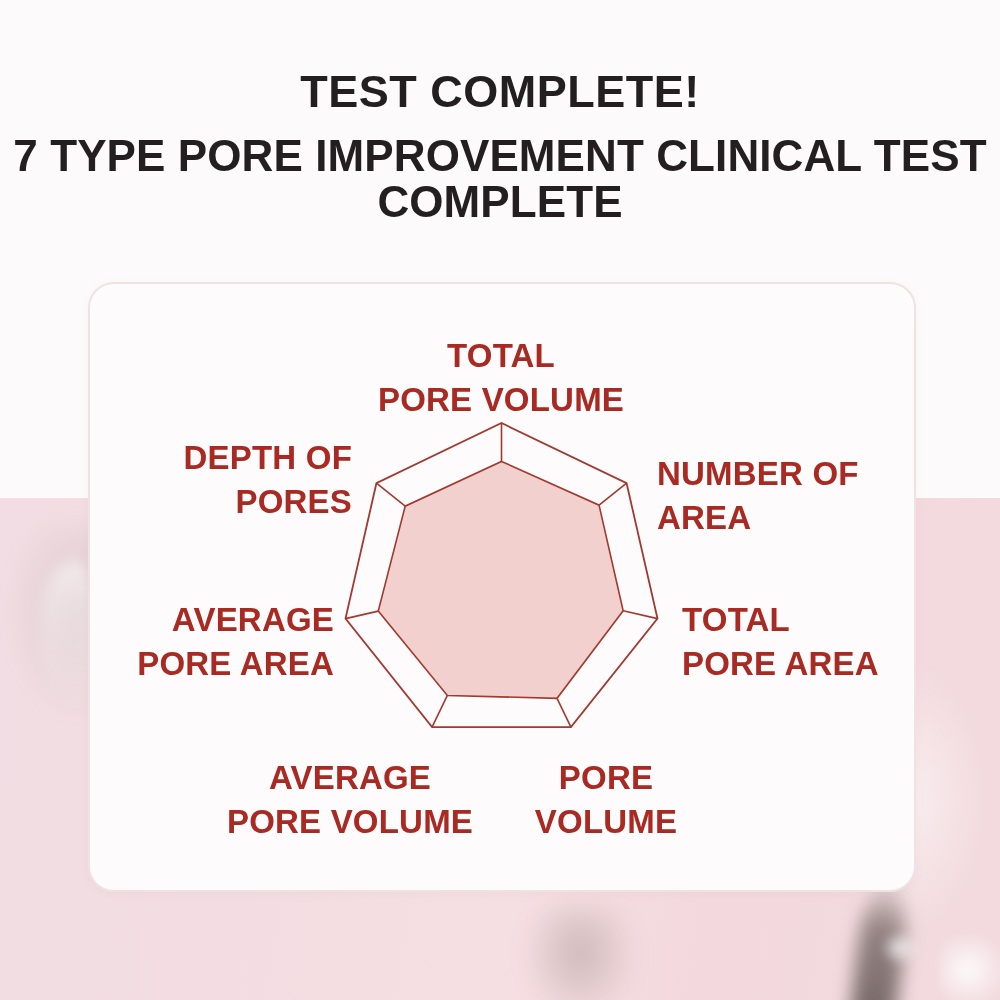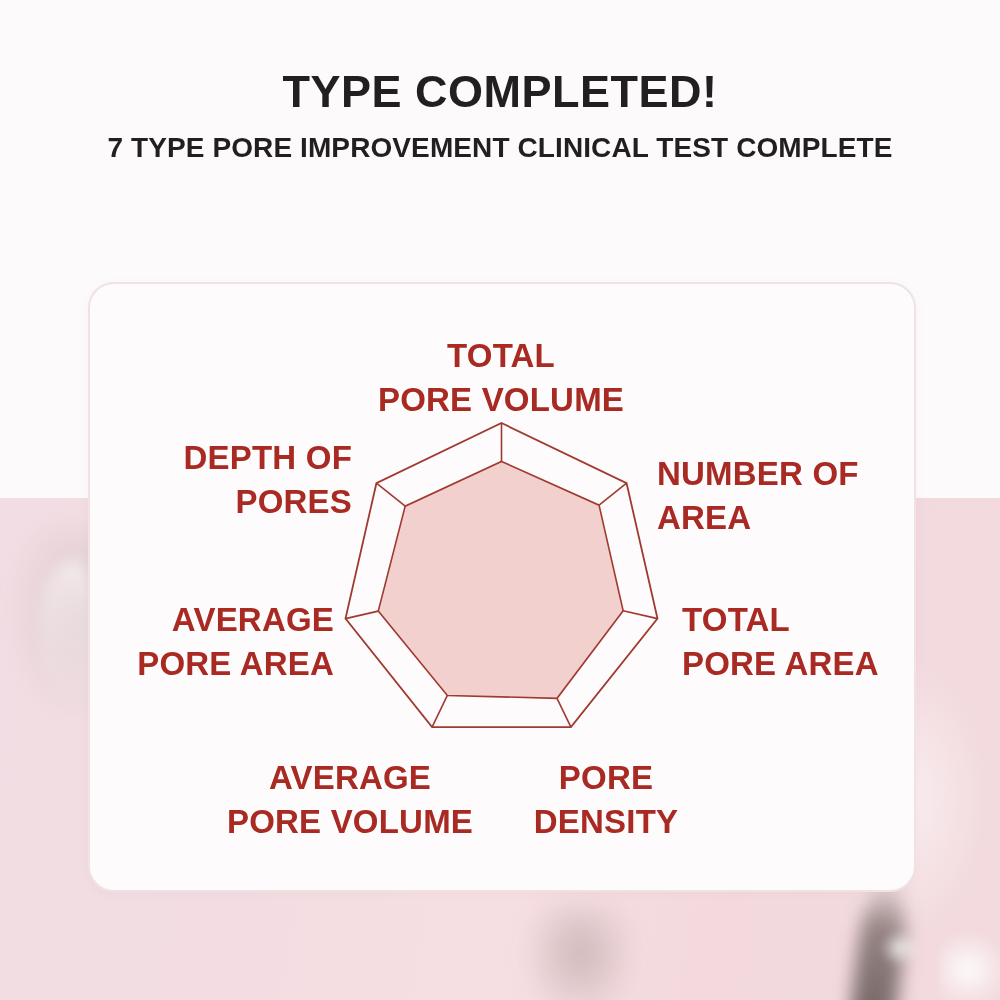--- a/index.html
+++ b/index.html
@@ -113,21 +113,21 @@
     padding-top: 68px;
     font-size: 45px;
     font-weight: bold;
     letter-spacing: 0.5px;
     color: #231f20;
     line-height: 1.05;
   }
   #title-sub {
     margin: 0;
     padding-top: 18px;
-    font-size: 28px;
+    font-size: 44px;
     font-weight: bold;
     letter-spacing: 0.1px;
     color: #231f20;
     line-height: 1.05;
   }
 
   
   #chart-card {
     position: absolute;
     left: 88px;
@@ -214,21 +214,21 @@
   <div id="bg-bottom"></div>
   <div id="bg-blob-left"></div>
   <div id="bg-blob-left2"></div>
   <div id="bg-streak-a"></div>
   <div id="bg-streak-b"></div>
   <div id="bg-sparkle-1"></div>
   <div id="bg-sparkle-2"></div>
 </div>
 
 <div id="header">
-  <h1 id="title-main">TYPE COMPLETED!</h1>
+  <h1 id="title-main">TEST COMPLETE!</h1>
   <h2 id="title-sub">7 TYPE PORE IMPROVEMENT CLINICAL TEST COMPLETE</h2>
 </div>
 
 <div id="chart-card"></div>
 
 <svg id="radar-svg" viewBox="0 0 1000 1000">
   <g>
     <polygon id="radar-outer" fill="none" stroke="#A03A30" stroke-width="1.8" stroke-linejoin="miter" points="501.50,423.00 626.59,483.24 657.49,618.60 570.92,727.16 432.08,727.16 345.51,618.60 376.41,483.24"></polygon>
   </g>
   <g id="radar-spokes">
@@ -248,21 +248,21 @@
 <div class="axis-label" id="label-total-pore-volume">TOTAL
 PORE VOLUME</div>
 
 <div class="axis-label" id="label-number-of-pores">NUMBER OF
 AREA</div>
 
 <div class="axis-label" id="label-total-pore-area">TOTAL
 PORE AREA</div>
 
 <div class="axis-label" id="label-pore-density">PORE
-DENSITY</div>
+VOLUME</div>
 
 <div class="axis-label" id="label-average-pore-volume">AVERAGE
 PORE VOLUME</div>
 
 <div class="axis-label" id="label-average-pore-area">AVERAGE
 PORE AREA</div>
 
 <div class="axis-label" id="label-depth-of-pores">DEPTH OF
 PORES</div>
 

